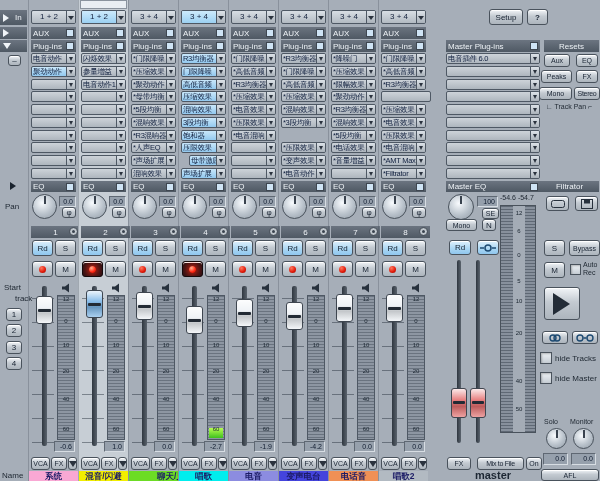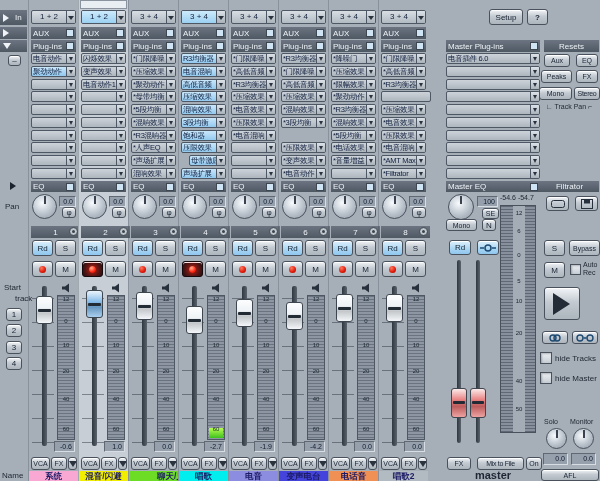--- a/index.html
+++ b/index.html
@@ -351,21 +351,21 @@
     <div class="hbar" style="top:40px">
       <span>Plug-ins</span>
       <span class="sq"></span>
     </div>
     <div>
         <div class="slot" style="top: 53px;">
           <span class="st">闪烁效果</span>
           <span class="arr"></span>
         </div>
         <div class="slot" style="top: 66px;">
-          <span class="st">变声效果</span>
+          <span class="st">参量增益</span>
           <span class="arr"></span>
         </div>
         <div class="slot" style="top: 79px;">
           <span class="st">电音动作1</span>
           <span class="arr"></span>
         </div>
         <div class="slot empty" style="top: 91px;">
           <span class="st"></span>
           <span class="arr"></span>
         </div>
@@ -543,21 +543,21 @@
     <div class="hbar" style="top:40px">
       <span>Plug-ins</span>
       <span class="sq"></span>
     </div>
     <div>
         <div class="slot hl" style="top: 53px;">
           <span class="st">R3均衡器</span>
           <span class="arr"></span>
         </div>
         <div class="slot hl" style="top: 66px;">
-          <span class="st">电音混响</span>
+          <span class="st">门限降噪</span>
           <span class="arr"></span>
         </div>
         <div class="slot hl" style="top: 79px;">
           <span class="st">高低音频</span>
           <span class="arr"></span>
         </div>
         <div class="slot hl" style="top: 91px;">
           <span class="st">压缩效果</span>
           <span class="arr"></span>
         </div>

